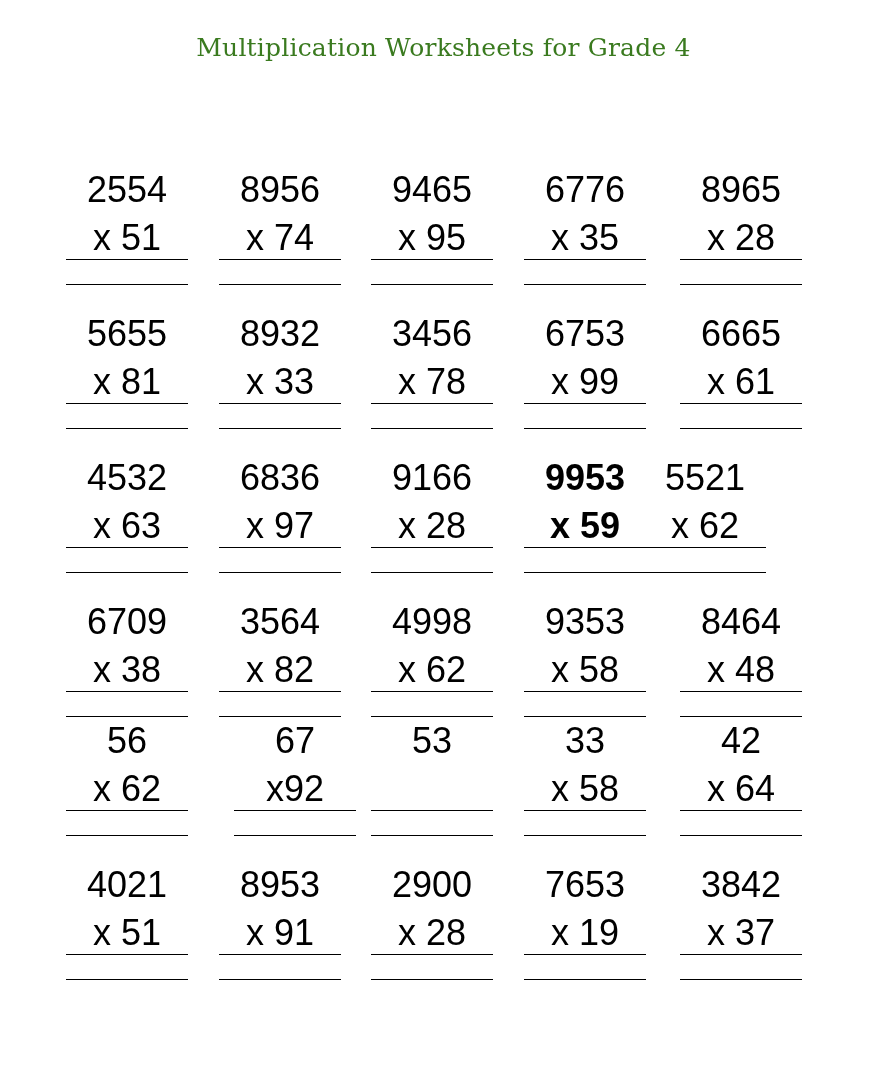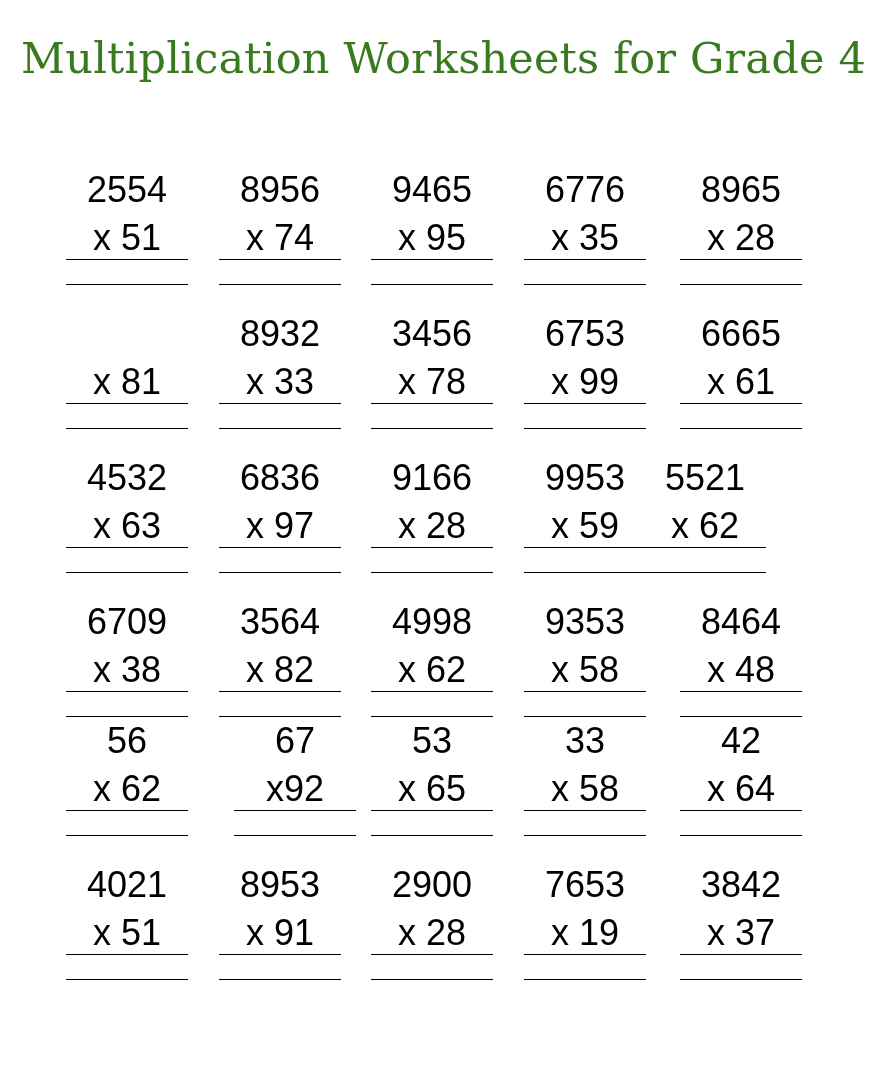--- a/index.html
+++ b/index.html
@@ -15,21 +15,21 @@
       font-family: "Liberation Sans", sans-serif;
       color: #000000;
     }
     .title {
       position: absolute;
       top: 33px;
       left: 0;
       width: 887px;
       text-align: center;
       font-family: "DejaVu Serif", "Liberation Serif", serif;
-      font-size: 43px;
+      font-size: 25px;
       color: #3a7a1f;
       letter-spacing: 0.2px;
       white-space: nowrap;
     }
     .problem {
       position: absolute;
       width: 122px;
       height: 120px;
     }
     .num {
@@ -83,20 +83,21 @@
     <div class="rule first"></div>
     <div class="rule second"></div>
   </div>
     <div class="problem" style="left: 680px; top: 173px;">
     <div class="num top">8965</div>
     <div class="num mult">x 28</div>
     <div class="rule first"></div>
     <div class="rule second"></div>
   </div>
     <div class="problem" style="left: 66px; top: 317px;">
+    <div class="num top">5655</div>
     <div class="num mult">x 81</div>
     <div class="rule first"></div>
     <div class="rule second"></div>
   </div>
     <div class="problem" style="left: 219px; top: 317px;">
     <div class="num top">8932</div>
     <div class="num mult">x 33</div>
     <div class="rule first"></div>
     <div class="rule second"></div>
   </div>
@@ -129,21 +130,21 @@
     <div class="num mult">x 97</div>
     <div class="rule first"></div>
     <div class="rule second"></div>
   </div>
     <div class="problem" style="left: 371px; top: 461px;">
     <div class="num top">9166</div>
     <div class="num mult">x 28</div>
     <div class="rule first"></div>
     <div class="rule second"></div>
   </div>
-    <div class="problem" style="left: 524px; top: 461px;">
+    <div class="problem" style="left: 524px; top: 461px; font-weight: bold;">
     <div class="num top">9953</div>
     <div class="num mult">x 59</div>
     <div class="rule first"></div>
     <div class="rule second"></div>
   </div>
     <div class="problem" style="left: 644px; top: 461px;">
     <div class="num top">5521</div>
     <div class="num mult">x 62</div>
     <div class="rule first"></div>
     <div class="rule second"></div>
@@ -185,21 +186,20 @@
     <div class="rule second"></div>
   </div>
     <div class="problem" style="left: 234px; top: 724px;">
     <div class="num top">67</div>
     <div class="num mult">x92</div>
     <div class="rule first"></div>
     <div class="rule second"></div>
   </div>
     <div class="problem" style="left: 371px; top: 724px;">
     <div class="num top">53</div>
-    <div class="num mult">x 65</div>
     <div class="rule first"></div>
     <div class="rule second"></div>
   </div>
     <div class="problem" style="left: 524px; top: 724px;">
     <div class="num top">33</div>
     <div class="num mult">x 58</div>
     <div class="rule first"></div>
     <div class="rule second"></div>
   </div>
     <div class="problem" style="left: 680px; top: 724px;">

